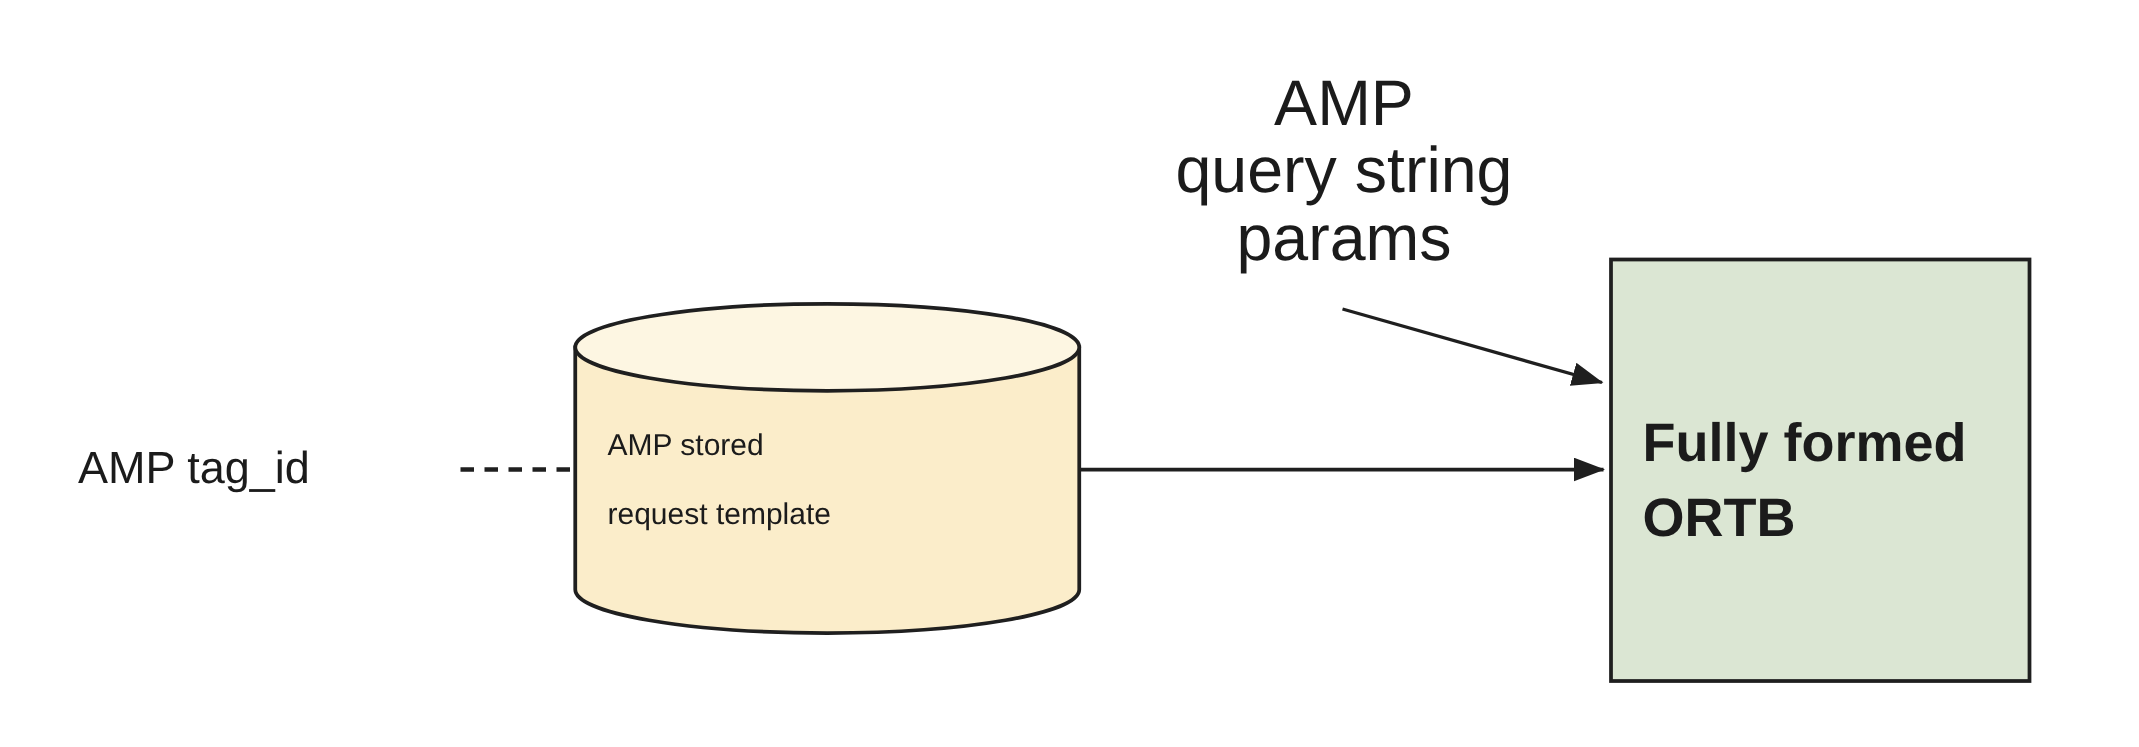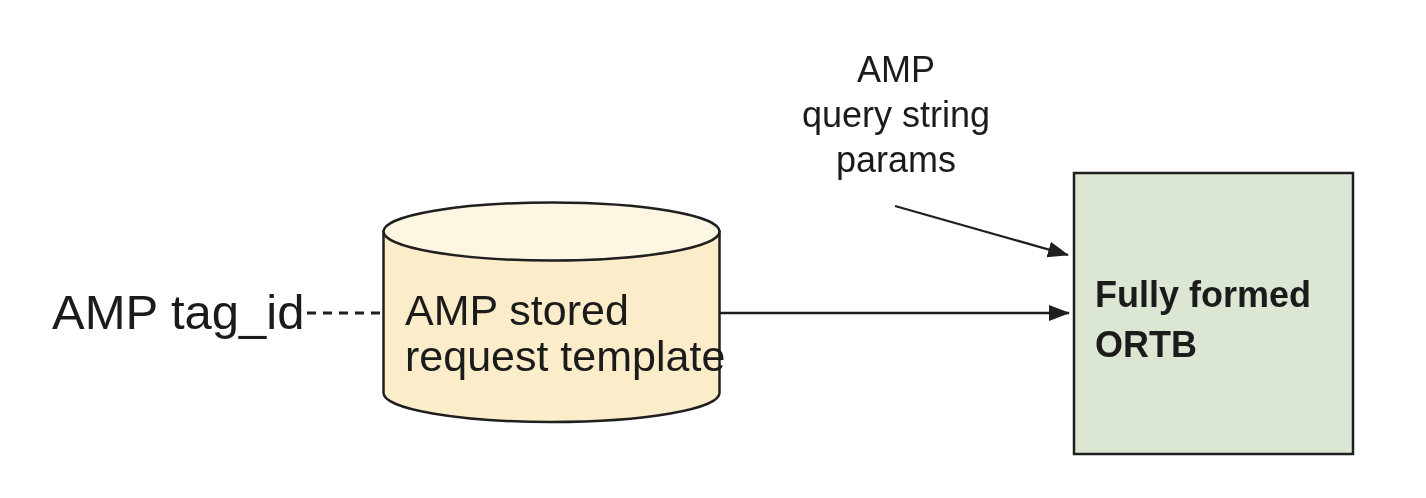--- a/index.html
+++ b/index.html
@@ -40,35 +40,35 @@
     stroke-width: 2.25;
   }
   .label {
     position: absolute;
     color: #1b1b1b;
     white-space: pre-line;
   }
   .label-amp-tag-id {
     left: 52px;
     top: 291px;
-    font-size: 49px;
+    font-size: 30px;
     line-height: 43px;
   }
   .label-query-params {
     left: 746px;
     top: 47px;
     width: 300px;
     text-align: center;
-    font-size: 36px;
+    font-size: 43px;
     line-height: 45px;
   }
   .label-cylinder {
     left: 405px;
-    top: 287px;
-    font-size: 43px;
+    top: 274px;
+    font-size: 20px;
     line-height: 46px;
   }
   .label-ortb {
     left: 1095px;
     top: 270px;
     font-size: 36px;
     line-height: 50px;
     font-weight: bold;
   }
 </style>

